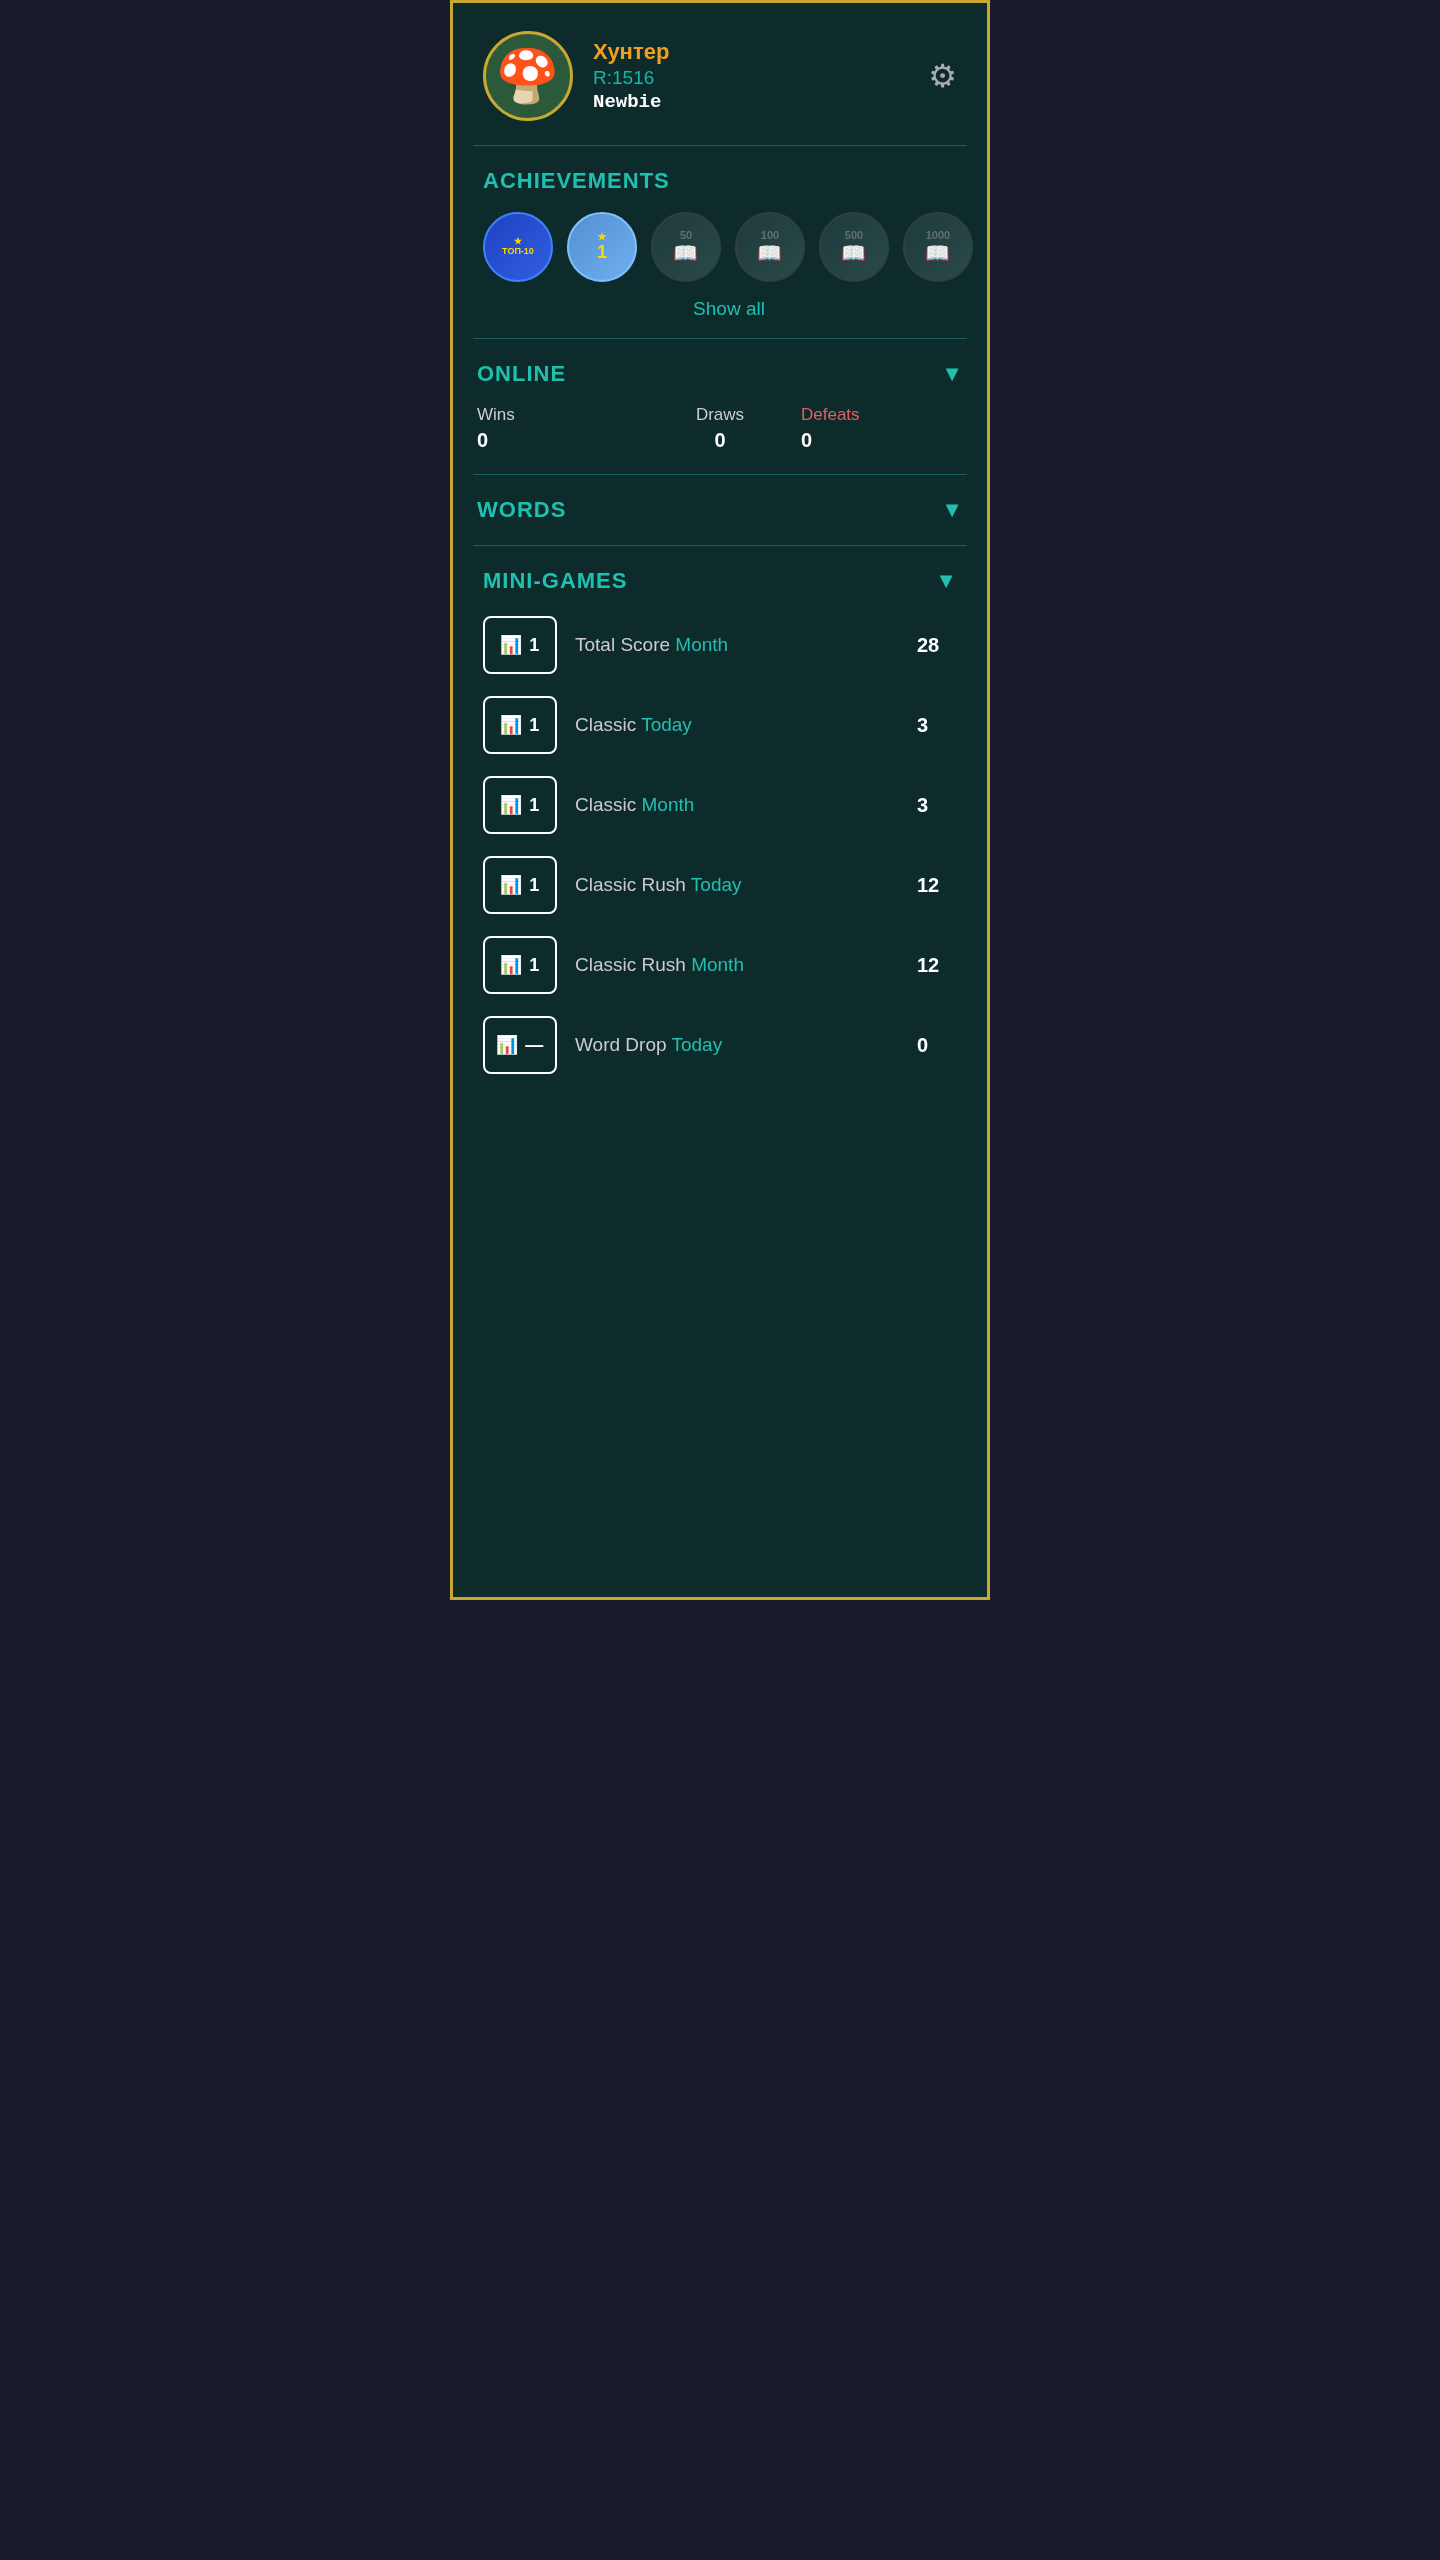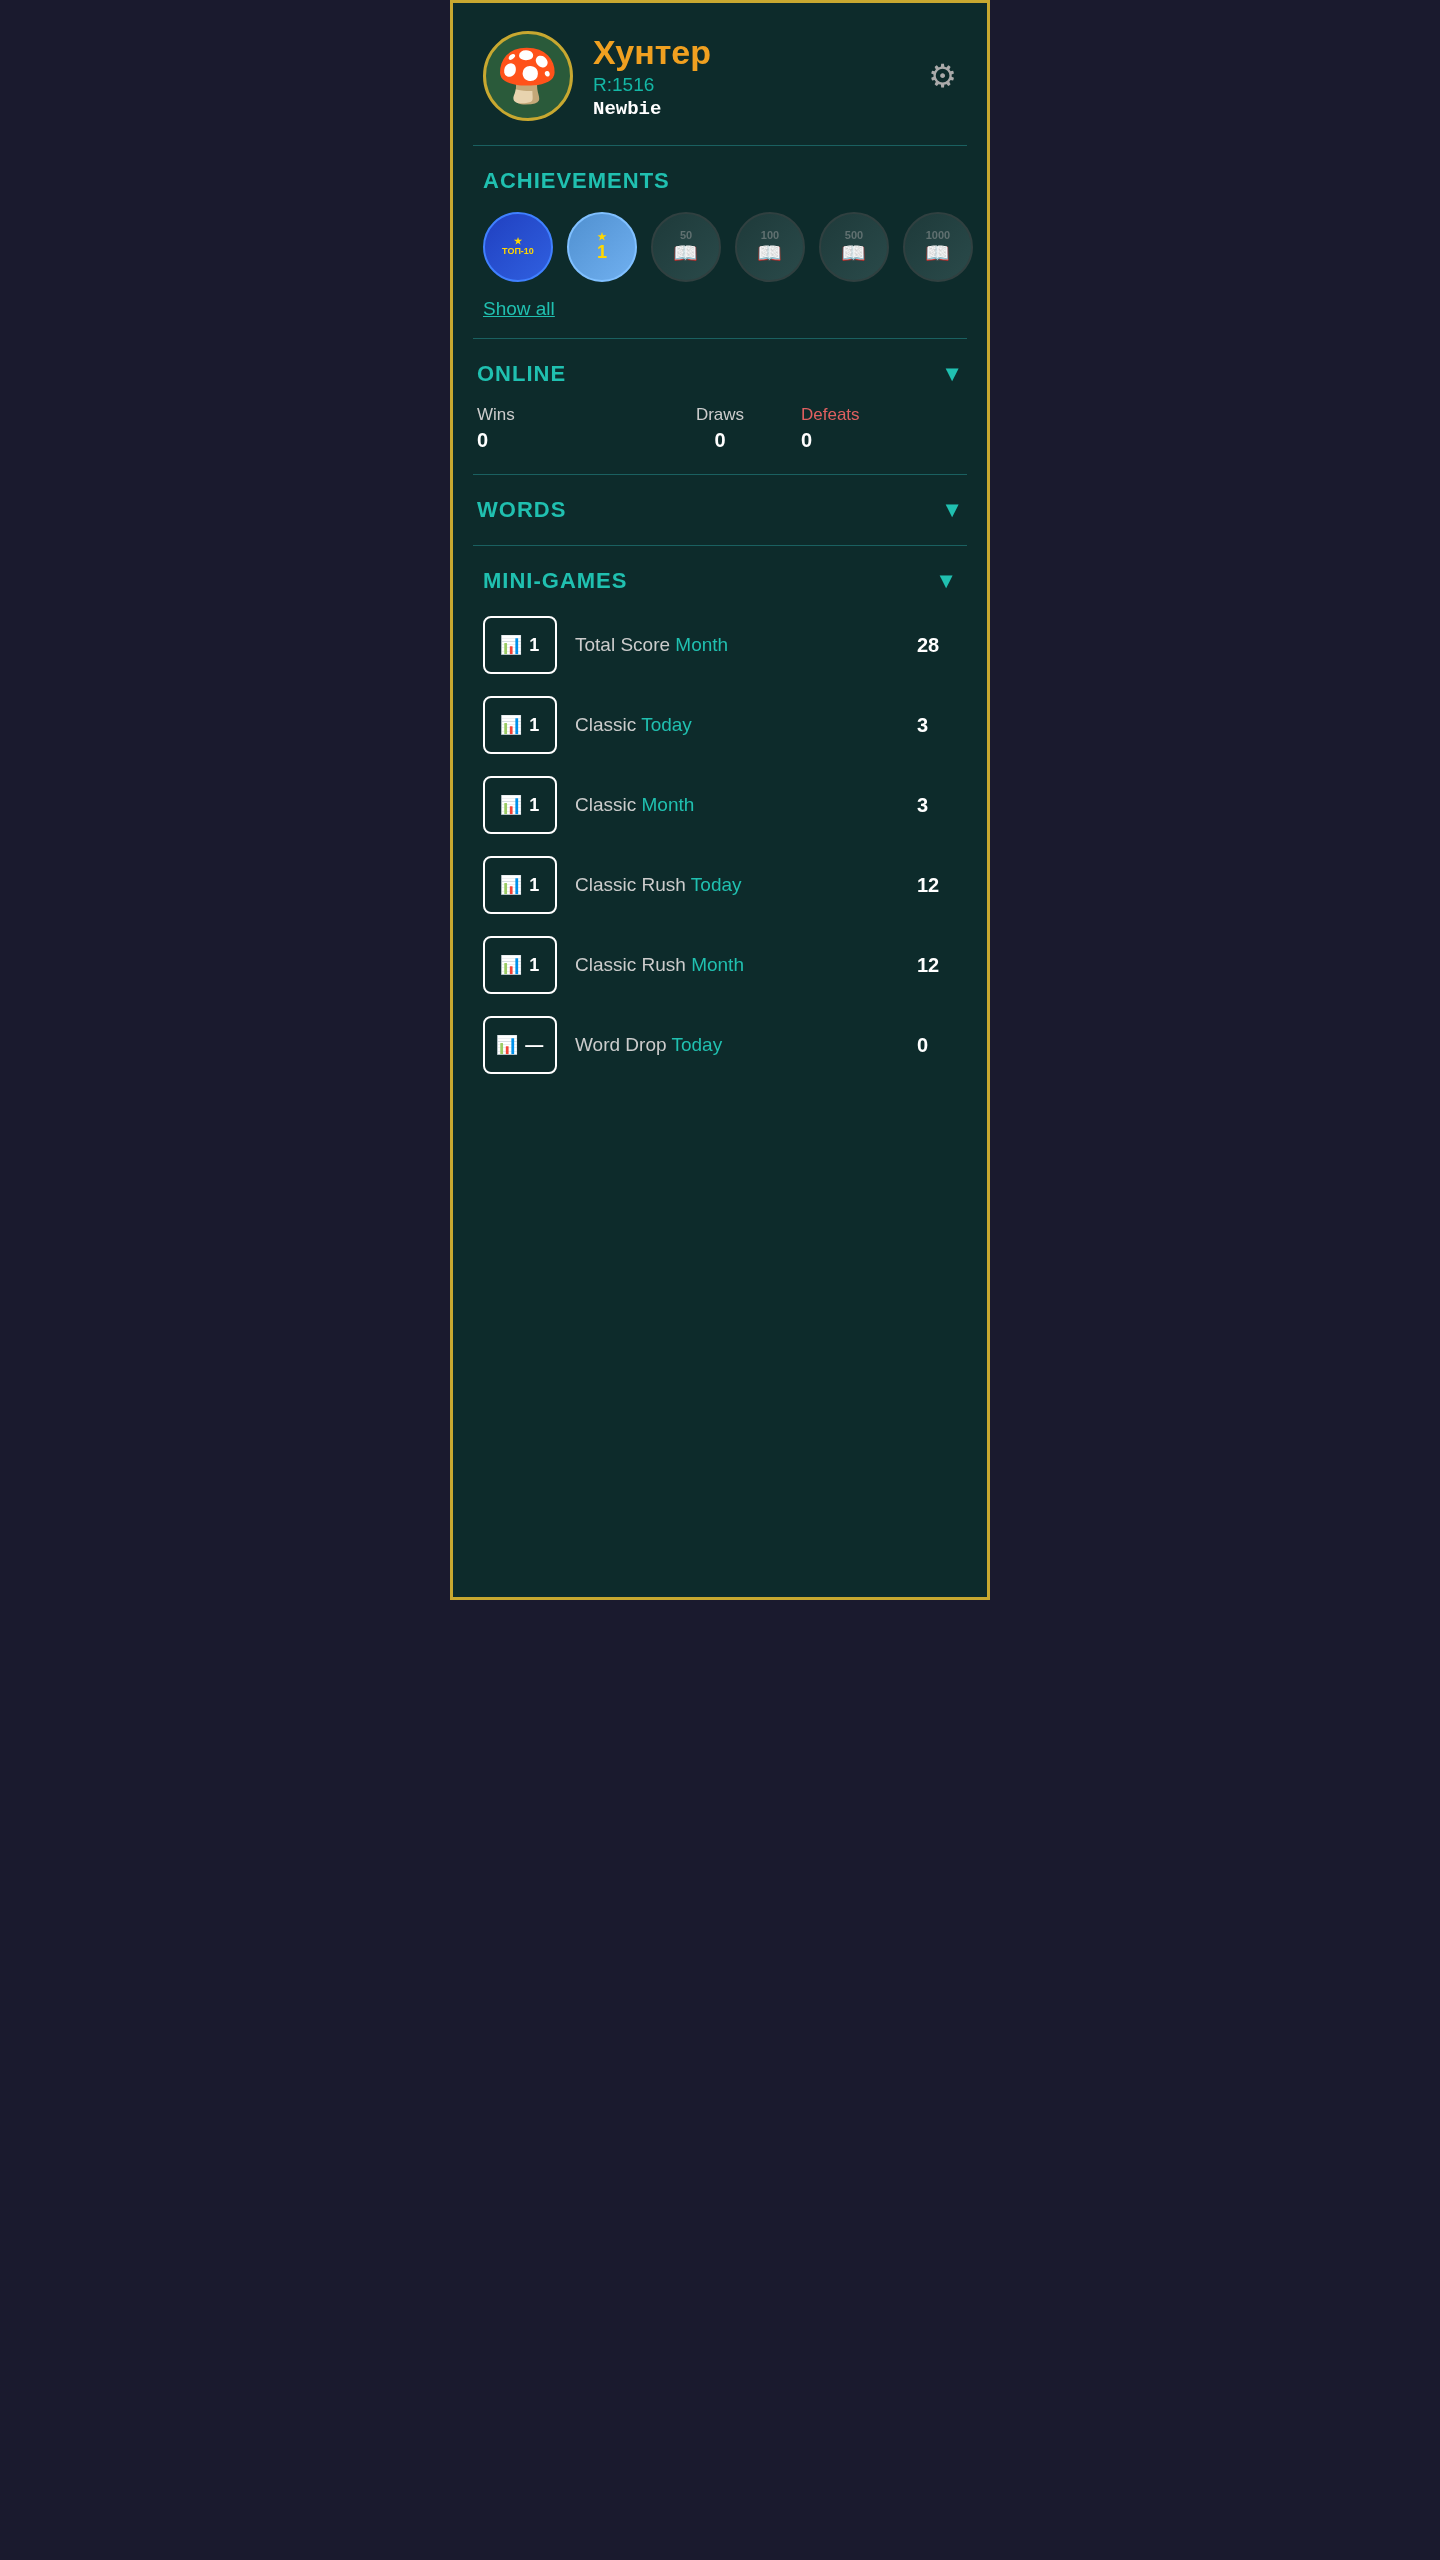--- a/index.html
+++ b/index.html
@@ -47,21 +47,21 @@
       font-size: 52px;
     }
 
     .user-info {
       margin-left: 20px;
       flex: 1;
     }
 
     .user-name {
       color: #f0a020;
-      font-size: 34px;
+      font-size: 22px;
       font-weight: bold;
     }
 
     .user-rating {
       color: #14b8a6;
       font-size: 19px;
       margin-top: 2px;
     }
 
     .user-rank {
@@ -168,25 +168,25 @@
       font-weight: bold;
     }
 
     .badge-book-icon {
       color: #506060;
       font-size: 20px;
     }
 
     .show-all-btn {
       display: block;
+      text-align: center;
       color: #20c0b0;
       font-size: 19px;
       margin: 16px 0 8px 0;
       cursor: pointer;
-      text-decoration: underline;
     }
 
     
     .stats-row {
       display: flex;
       margin-top: 18px;
       gap: 0;
     }
 
     .stat-item {

